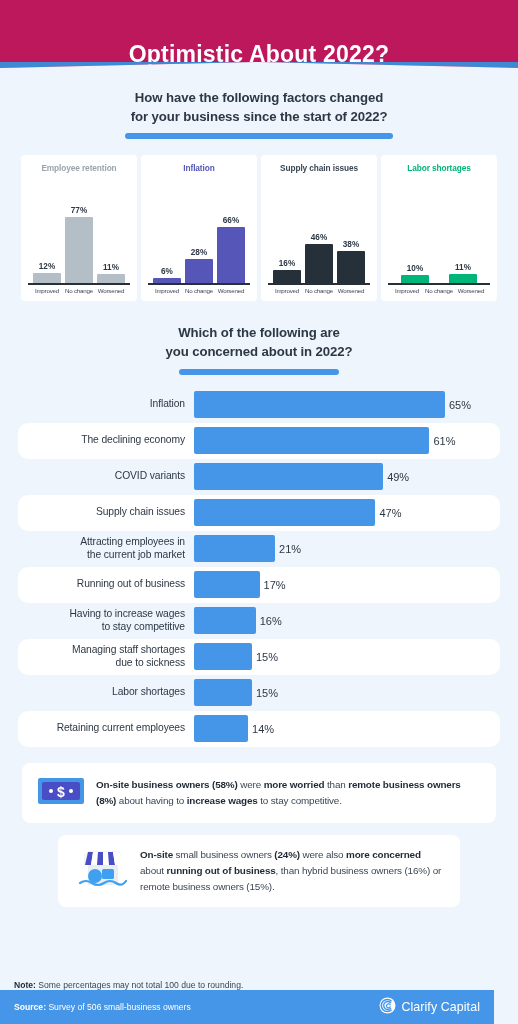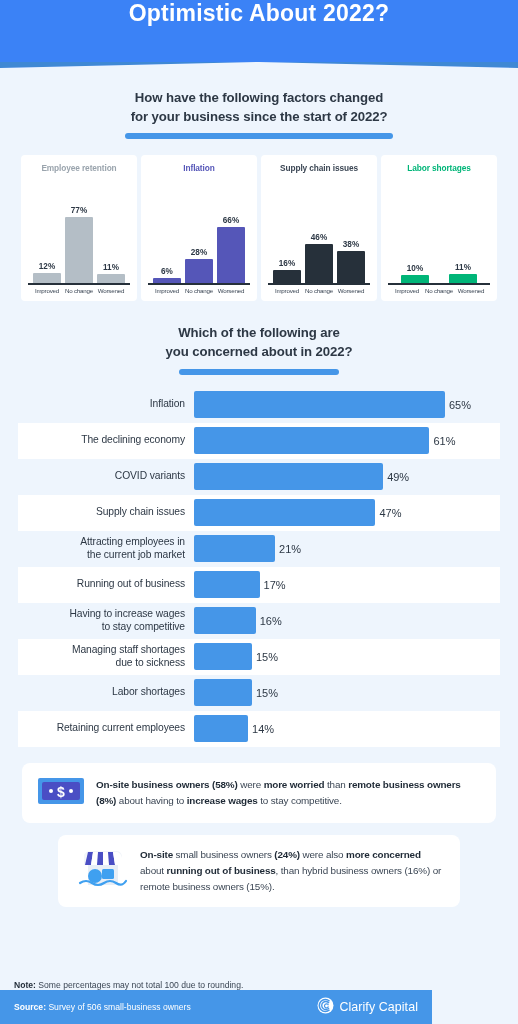--- a/index.html
+++ b/index.html
@@ -8,22 +8,22 @@
     font-family: "Liberation Sans", sans-serif;
     background: #eef5fd;
     overflow: hidden;
     position: relative;
   }
 
   
   .header {
     position: relative;
     height: 68px;
-    background: #3b82f6;
-    display: flex; align-items: flex-start; justify-content: center;
+    background: #be185d;
+    display: flex; align-items: flex-end; justify-content: center;
   }
   .header-title {
     color: #ffffff;
     font-size: 23px;
     font-weight: bold;
     letter-spacing: .2px;
   }
   .header-wave { position: absolute; left: 0; bottom: -8px; width: 518px; height: 14px; }
 
   
@@ -53,21 +53,21 @@
   .col { width: 30%; display: flex; flex-direction: column; align-items: center; }
   .val { font-size: 8.2px; font-weight: bold; color: #2d3845; margin-bottom: 2px; }
   .bar { width: 100%; border-radius: 1px 1px 0 0; }
   .axis { height: 2px; background: #26303a; margin: 0 1px; }
   .xlabels { display: flex; justify-content: space-around; padding: 2px 4px 0; }
   .xlab { width: 30%; text-align: center; font-size: 6.2px; color: #3b4654; letter-spacing: -.2px; }
 
   
   .hbars { margin-top: 12px; padding: 0 18px; }
   .hrow { display: flex; align-items: center; height: 36px; position: relative; }
-  .hrow.alt { background: #ffffff; }
+  .hrow.alt { background: #ffffff; border-radius: 10px; }
   .hrow .hlabel {
     width: 176px; text-align: right; padding-right: 9px;
     font-size: 10.3px; color: #2d3845; line-height: 1.18; letter-spacing: -.1px;
   }
   .hbar-track { flex: 1; display: flex; align-items: center; }
   .hbar { height: 27px; background: #4596e8; border-radius: 2px; }
   .hval { font-size: 11px; color: #2d3845; margin-left: 4px; }
 
   
   .callout {
@@ -81,21 +81,21 @@
   }
   .callout-text b { color: #1f2a36; font-weight: bold; }
 
   
   .note {
     position: absolute; left: 0; right: 0; bottom: 34px;
     padding: 0 14px; font-size: 8.6px; color: #3b4654;
   }
   .note b { color: #1f2a36; }
   .footer {
-    position: absolute; left: 0; bottom: 0; width: 432px; height: 34px;
+    position: absolute; left: 0; bottom: 0; width: 494px; height: 34px;
     background: #4596e8; display: flex; align-items: center;
     justify-content: space-between; padding: 0 14px;
   }
   .footer-src { font-size: 8.6px; color: #ffffff; }
   .footer-src b { font-weight: bold; }
   .brand { display: flex; align-items: center; gap: 5px; }
   .brand-name { color: #ffffff; font-size: 12.4px; letter-spacing: .1px; }
 </style>
 </head>
 <body>

